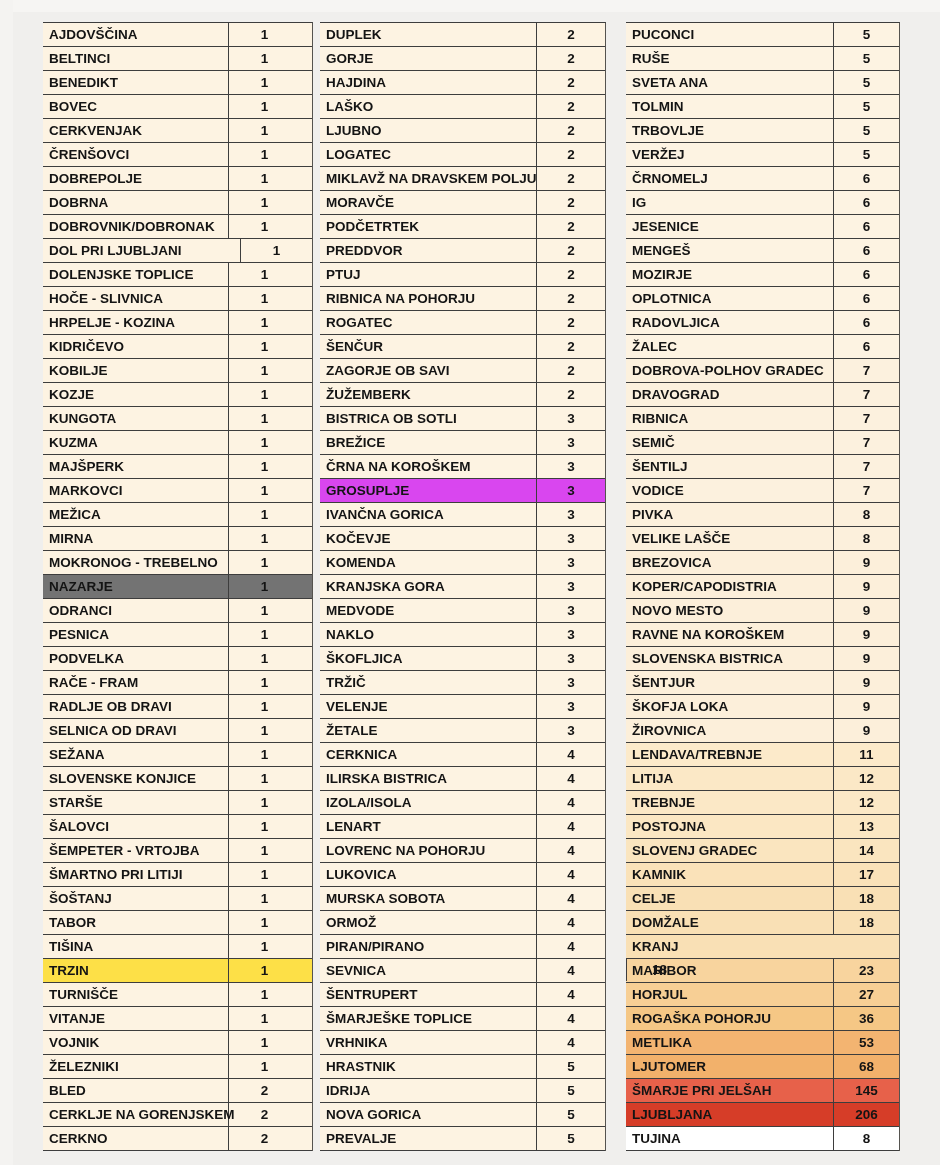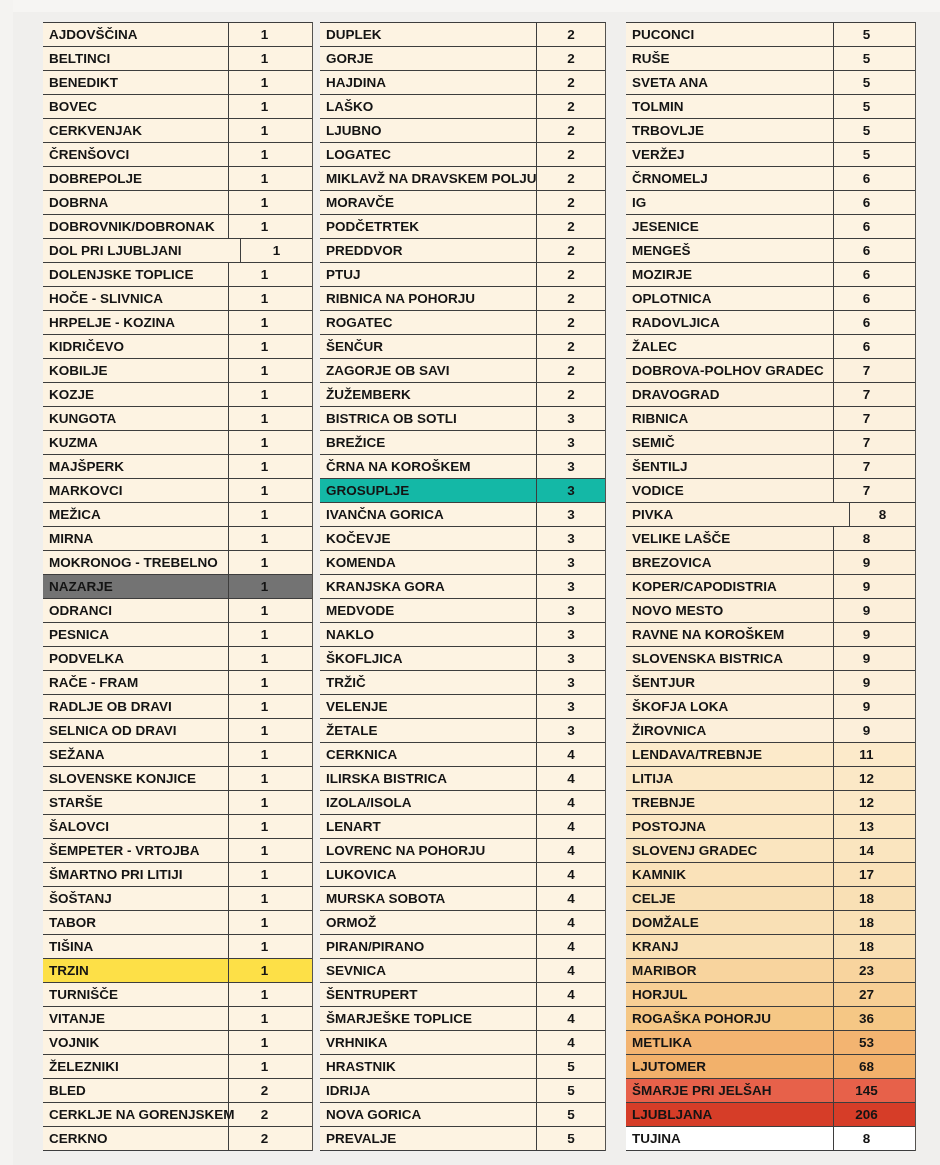--- a/index.html
+++ b/index.html
@@ -318,21 +318,21 @@
       <div class="cell val">3</div>
     </div>
     <div class="row" style="background: rgb(253, 243, 226);">
       <div class="cell name">BREŽICE</div>
       <div class="cell val">3</div>
     </div>
     <div class="row" style="background: rgb(253, 243, 226);">
       <div class="cell name">ČRNA NA KOROŠKEM</div>
       <div class="cell val">3</div>
     </div>
-    <div class="row" style="background: #14b8a6;">
+    <div class="row" style="background: #d946ef;">
       <div class="cell name">GROSUPLJE</div>
       <div class="cell val">3</div>
     </div>
     <div class="row" style="background: rgb(253, 243, 226);">
       <div class="cell name">IVANČNA GORICA</div>
       <div class="cell val">3</div>
     </div>
     <div class="row" style="background: rgb(253, 243, 226);">
       <div class="cell name">KOČEVJE</div>
       <div class="cell val">3</div>
@@ -512,21 +512,21 @@
       <div class="cell val">7</div>
     </div>
     <div class="row" style="background: rgb(252, 241, 222);">
       <div class="cell name">ŠENTILJ</div>
       <div class="cell val">7</div>
     </div>
     <div class="row" style="background: rgb(252, 241, 222);">
       <div class="cell name">VODICE</div>
       <div class="cell val">7</div>
     </div>
-    <div class="row" style="background: rgb(252, 240, 220); gap: 16px;">
+    <div class="row" style="background: rgb(252, 240, 220);">
       <div class="cell name">PIVKA</div>
       <div class="cell val">8</div>
     </div>
     <div class="row" style="background: rgb(252, 240, 220);">
       <div class="cell name">VELIKE LAŠČE</div>
       <div class="cell val">8</div>
     </div>
     <div class="row" style="background: rgb(252, 239, 218);">
       <div class="cell name">BREZOVICA</div>
       <div class="cell val">9</div>
@@ -584,21 +584,21 @@
       <div class="cell val">17</div>
     </div>
     <div class="row" style="background: rgb(249, 224, 181);">
       <div class="cell name">CELJE</div>
       <div class="cell val">18</div>
     </div>
     <div class="row" style="background: rgb(249, 224, 181);">
       <div class="cell name">DOMŽALE</div>
       <div class="cell val">18</div>
     </div>
-    <div class="row" style="background: rgb(249, 224, 181);">
+    <div class="row" style="background: rgb(249, 224, 181); flex-direction: column;">
       <div class="cell name">KRANJ</div>
       <div class="cell val">18</div>
     </div>
     <div class="row" style="background: rgb(248, 212, 158);">
       <div class="cell name">MARIBOR</div>
       <div class="cell val">23</div>
     </div>
     <div class="row" style="background: rgb(247, 207, 149);">
       <div class="cell name">HORJUL</div>
       <div class="cell val">27</div>

